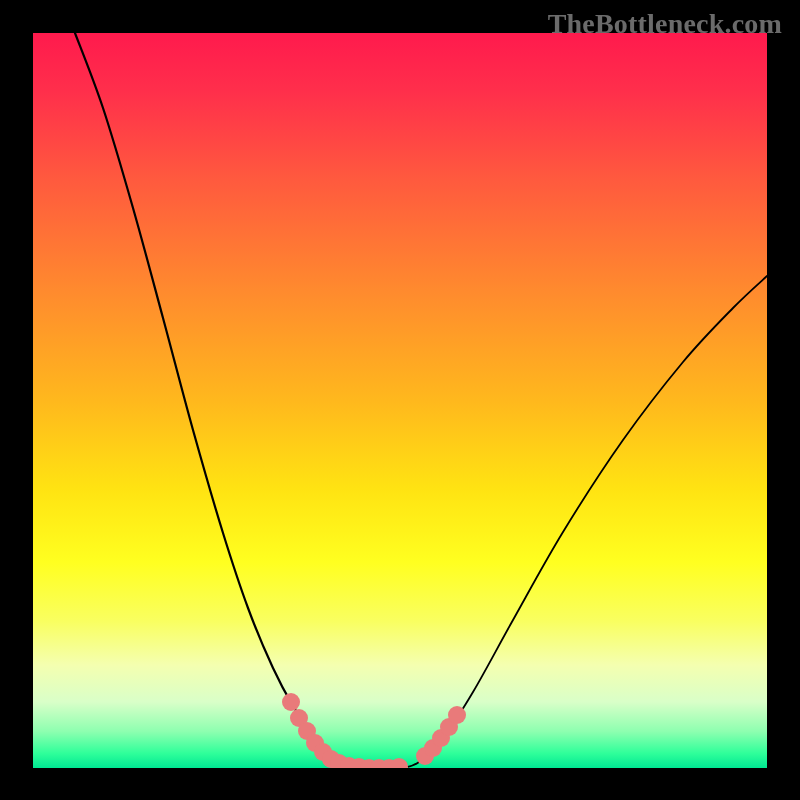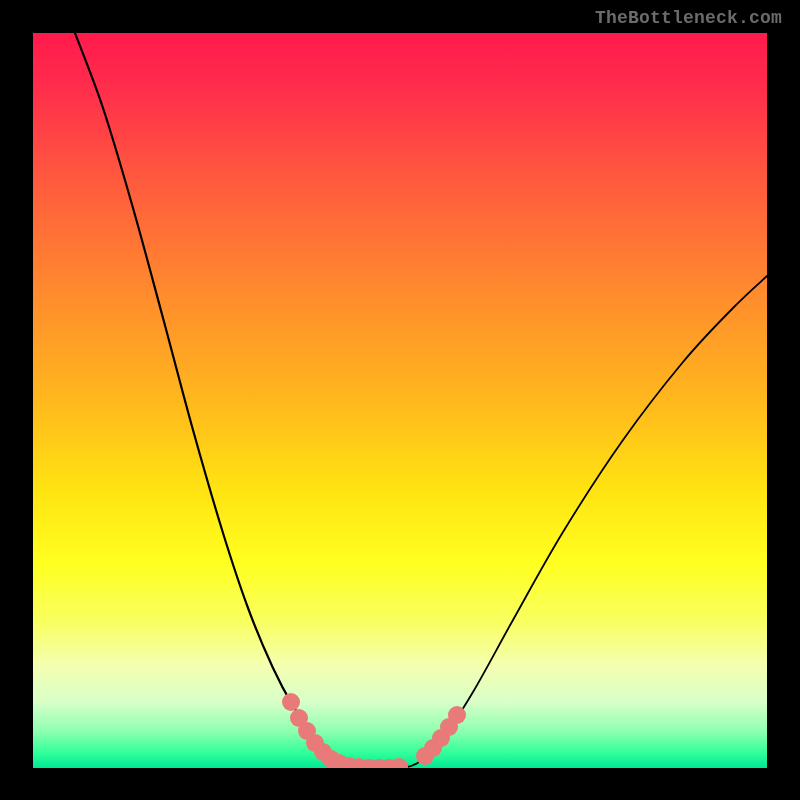--- a/index.html
+++ b/index.html
@@ -2,22 +2,22 @@
 <html><head>
 <meta charset="utf-8">
 <style>
   * { margin: 0; padding: 0; box-sizing: border-box; }
   html, body { width: 800px; height: 800px; background: #000; overflow: hidden; }
   .stage { position: relative; width: 800px; height: 800px; background: #000; }
   .watermark {
     position: absolute;
     top: 8px;
     right: 18px;
-    font-family: Liberation Mono, monospace;
-    font-size: 18px;
+    font-family: Liberation Serif, serif;
+    font-size: 28px;
     font-weight: 600;
     color: #6b6b6b;
     letter-spacing: 0.2px;
     z-index: 10;
   }
   .plot-frame {
     position: absolute;
     left: 33px;
     top: 33px;
     width: 734px;

